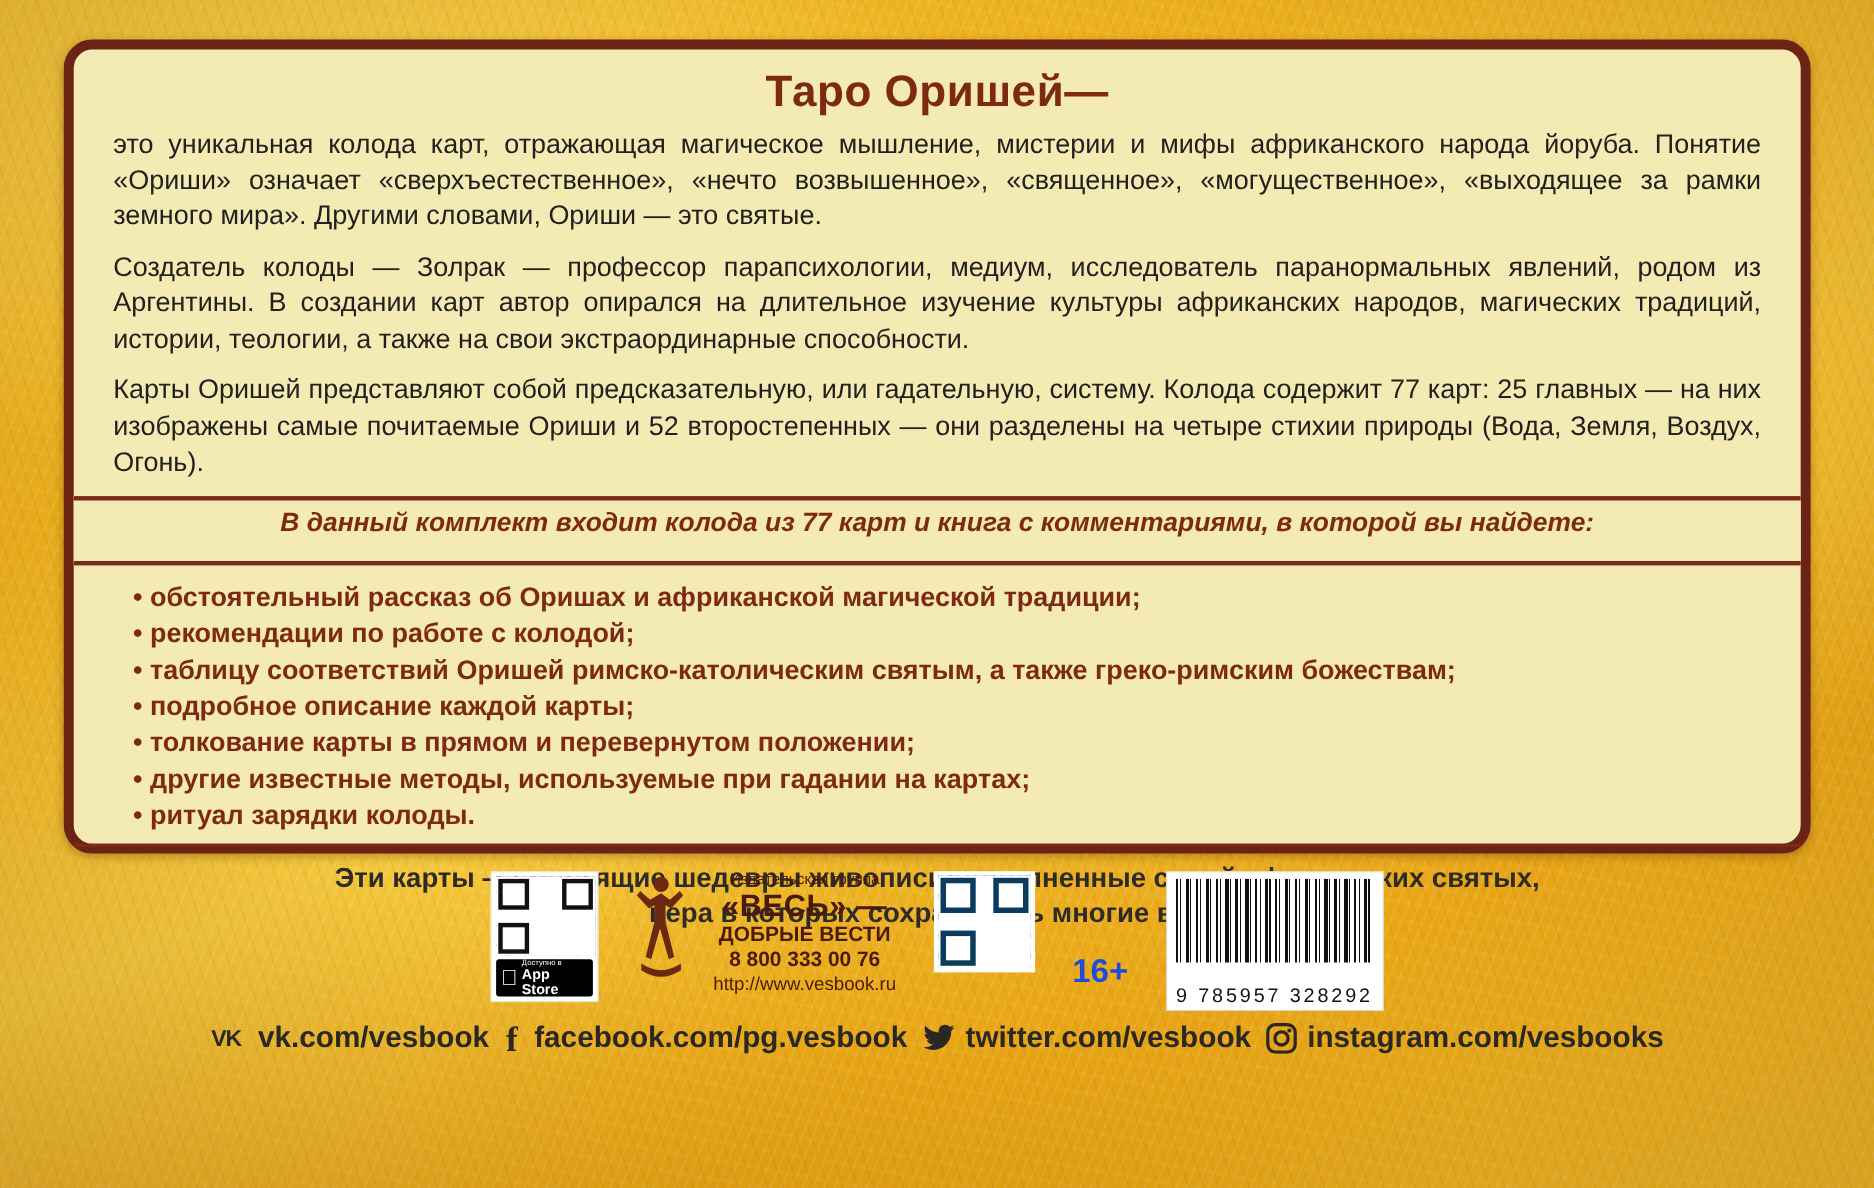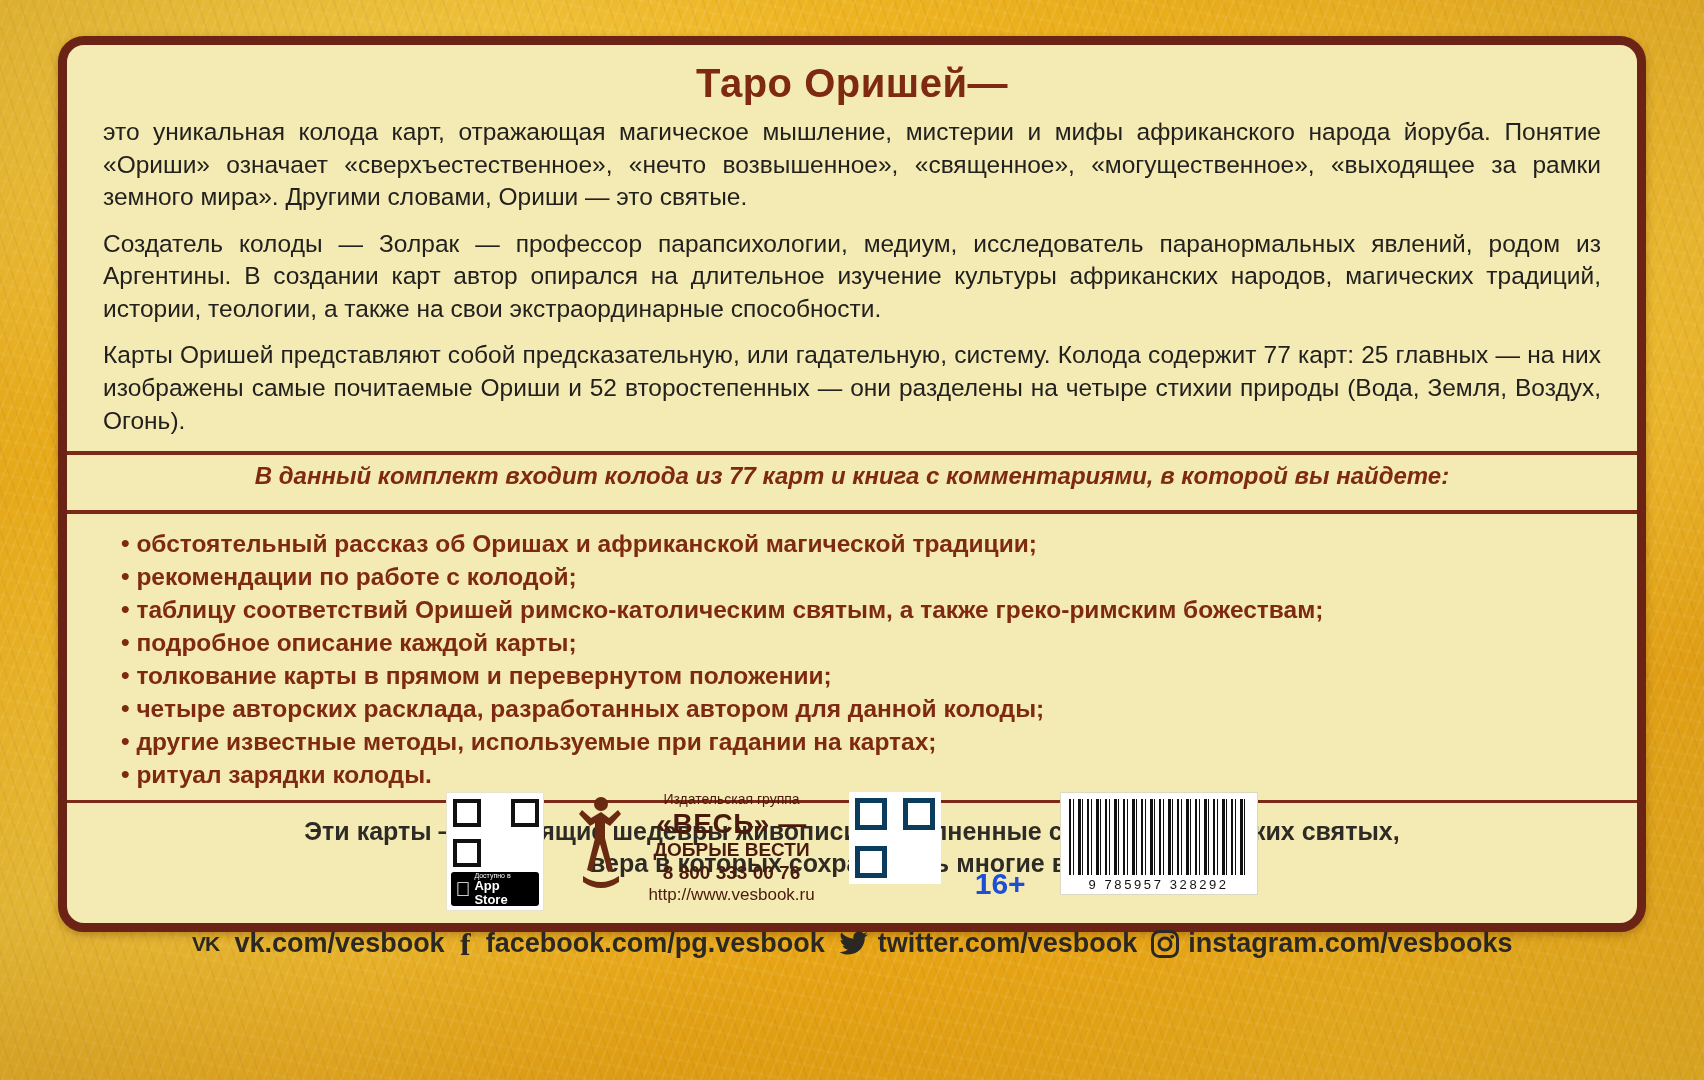--- a/index.html
+++ b/index.html
@@ -39,21 +39,21 @@
     inset: 0;
     background: radial-gradient(ellipse 1200px 800px at 50% 45%, rgba(0,0,0,0) 55%, rgba(120,70,5,0.22) 100%);
   }
 
   
   .panel {
     position: absolute;
     left: 58px;
     top: 36px;
     width: 1588px;
-    height: 896px;
+    height: 740px;
     background: #f4eab4;
     border: 9px solid #6b2316;
     border-radius: 26px;
     box-sizing: border-box;
     box-shadow: 0 3px 9px rgba(90,45,5,0.35);
   }
   .panel-inner {
     position: absolute;
     inset: 0;
     padding: 14px 36px 8px 36px;
@@ -288,25 +288,25 @@
     border: 1px solid #ddd8c4;
   }
   .bars {
     height: 76px;
     background-image:
       repeating-linear-gradient(90deg,
         #111 0 2px, #fff 2px 4px, #111 4px 5px, #fff 5px 9px,
         #111 9px 12px, #fff 12px 13px, #111 13px 14px, #fff 14px 18px);
   }
   .isbn {
-    font-size: 13px;
+    font-size: 18px;
     letter-spacing: 2.6px;
     text-align: center;
     color: #111;
-    margin-top: 2px;
+    margin-top: 20px;
     font-family: "Liberation Sans", sans-serif;
   }
 
   
   .social-row {
     position: absolute;
     left: 0;
     top: 136px;
     width: 1704px;
     display: flex;
@@ -362,21 +362,20 @@
     <div class="band">
       <span class="band-text">В данный комплект входит колода из 77 карт и книга с комментариями, в которой вы найдете:</span>
     </div>
 
     <ul class="bullets">
       <li>обстоятельный рассказ об Оришах и африканской магической традиции;</li>
       <li>рекомендации по работе с колодой;</li>
       <li>таблицу соответствий Оришей римско-католическим святым, а также греко-римским божествам;</li>
       <li>подробное описание каждой карты;</li>
       <li>толкование карты в прямом и перевернутом положении;</li>
-      <li>четыре авторских расклада, разработанных автором для данной колоды;</li>
       <li>другие известные методы, используемые при гадании на картах;</li>
       <li>ритуал зарядки колоды.</li>
     </ul>
 
     <div class="rule"></div>
 
     <div class="closing">
       <div>Эти карты — настоящие шедевры живописи, наполненные силой африканских святых,</div>
       <div>вера в которых сохранялась многие века.</div>
     </div>

